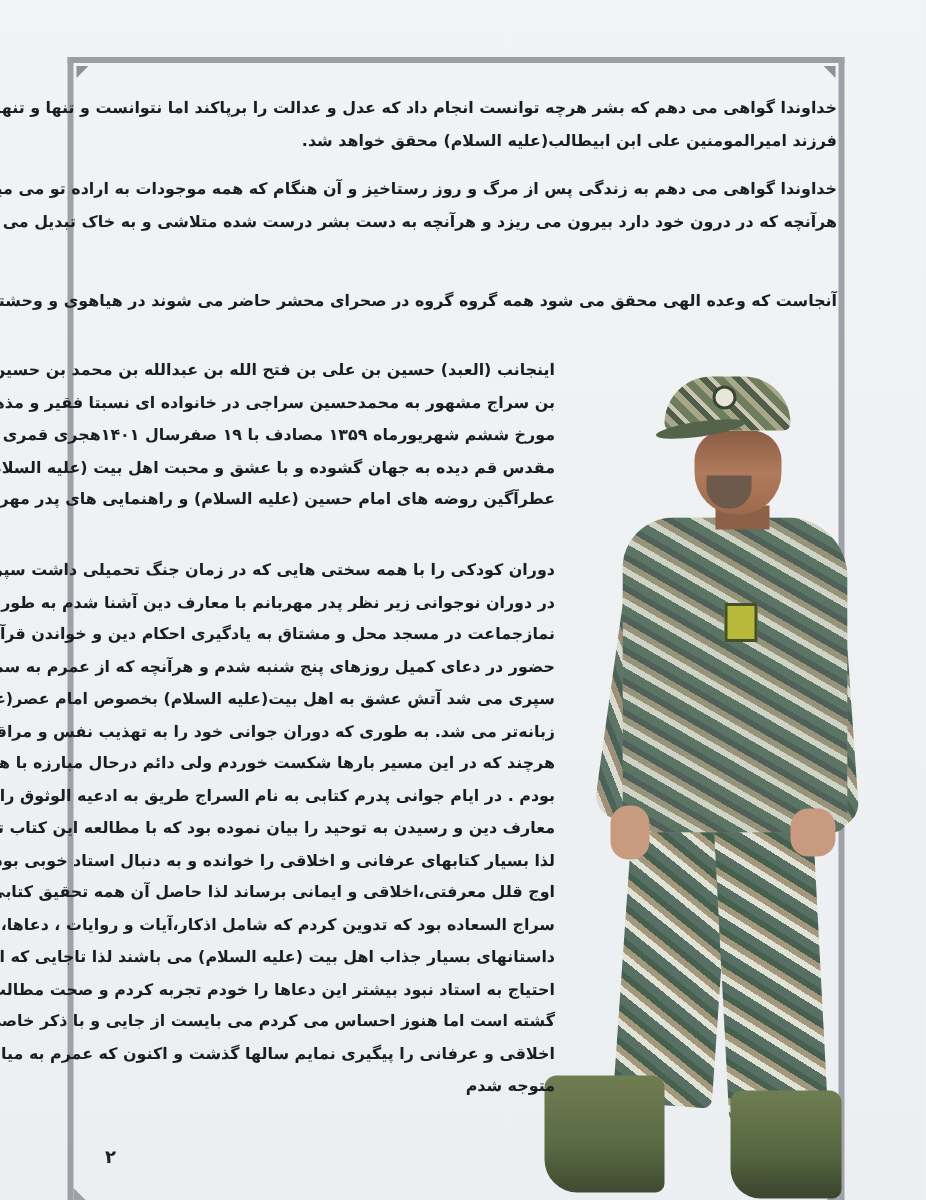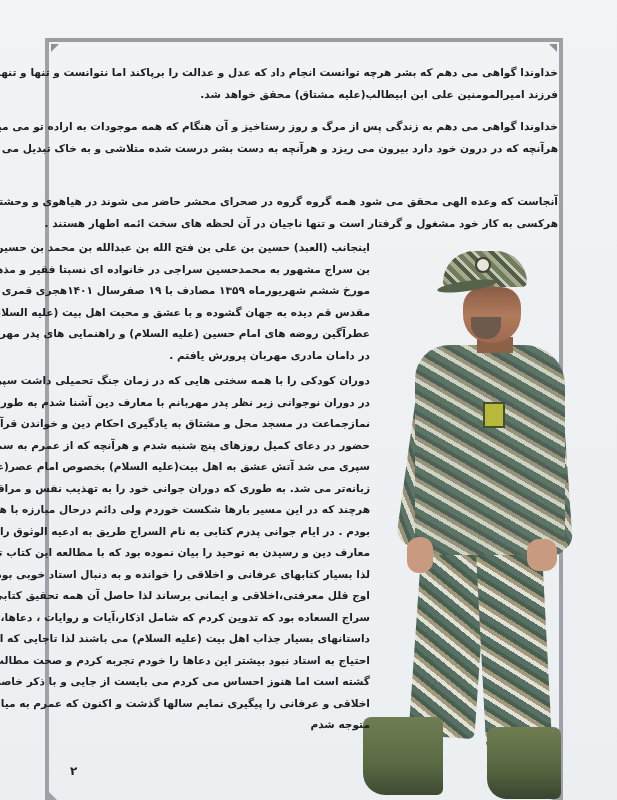--- a/index.html
+++ b/index.html
@@ -143,40 +143,38 @@
     <div class="fig-part neck"></div>
     <div class="fig-part head"></div>
     <div class="fig-part beard"></div>
     <div class="fig-part cap"></div>
     <div class="fig-part cap-brim"></div>
     <div class="fig-part cap-badge"></div>
   </div>
 
   <div class="text p1">
     <span class="line">خداوندا گواهی می دهم که بشر هرچه توانست انجام داد که عدل و عدالت را برپاکند اما نتوانست و تنها و تنها با اراده تو و آمدن آخرین</span>
-    <span class="line last">فرزند امیرالمومنین علی ابن ابیطالب(علیه مشتاق) محقق خواهد شد.</span>
+    <span class="line last">فرزند امیرالمومنین علی ابن ابیطالب(علیه السلام) محقق خواهد شد.</span>
   </div>
 
   <div class="text p2">
     <span class="line">خداوندا گواهی می دهم  به زندگی پس از مرگ و روز رستاخیز و آن هنگام که همه موجودات به اراده تو می میرند زمین با شدت تکان</span>
     <span class="line">هرآنچه که در درون خود دارد بیرون می ریزد و هرآنچه به دست بشر درست شده  متلاشی و به خاک تبدیل می شود و صحنه را برای</span>
   </div>
 
   <div class="text p3">
     <span class="line">آنجاست که وعده الهی محقق می شود همه گروه گروه در صحرای محشر حاضر می شوند در هیاهوی و وحشتی که حکم فرماست</span>
-    <span class="line last">هرکسی به کار خود مشغول و گرفتار است و تنها ناجیان در آن لحظه های سخت ائمه اطهار هستند .</span>
   </div>
 
   <div class="text p4">
     <span class="line">اینجانب (العبد) حسین بن علی بن فتح الله بن عبدالله بن محمد بن حسین بن علی</span>
     <span class="line">بن سراج  مشهور به محمدحسین سراجی در خانواده ای نسبتا فقیر و مذهبی در روز شنبه</span>
     <span class="line">مورخ ششم شهریورماه ۱۳۵۹ مصادف با ۱۹ صفرسال ۱۴۰۱هجری قمری درشهر</span>
     <span class="line">مقدس قم دیده به جهان گشوده و با عشق و محبت اهل بیت (علیه السلام) در فضای</span>
     <span class="line">عطرآگین روضه های امام حسین (علیه السلام) و راهنمایی های پدر مهربان و عارف بالله و</span>
-    <span class="line last">در دامان مادری مهربان پرورش یافتم .</span>
   </div>
 
   <div class="text p5">
     <span class="line">دوران کودکی را با همه سختی هایی که در زمان جنگ تحمیلی  داشت سپری نموده و</span>
     <span class="line">در دوران نوجوانی زیر نظر پدر مهربانم با معارف دین آشنا شدم به طوری که مقید به</span>
     <span class="line">نمازجماعت در مسجد محل و مشتاق به یادگیری احکام دین  و خواندن قرآن کریم و</span>
     <span class="line">حضور در دعای کمیل روزهای  پنج شنبه شدم و هرآنچه که از عمرم  به سمت جوانی</span>
     <span class="line">سپری می شد آتش عشق به اهل بیت(علیه السلام) بخصوص امام عصر(عج)  در وجودم</span>
     <span class="line">زبانه‌تر  می شد. به طوری که دوران جوانی خود را به تهذیب نفس و مراقبه می گذراندم</span>
     <span class="line">هرچند که در این مسیر بارها شکست خوردم  ولی دائم درحال مبارزه با هوای نفسانی</span>

